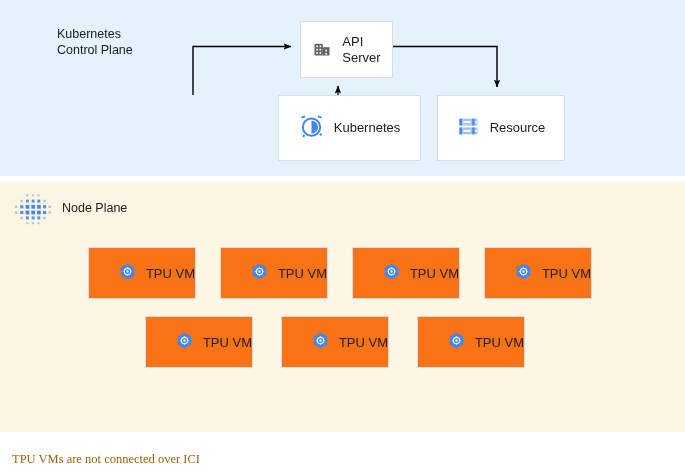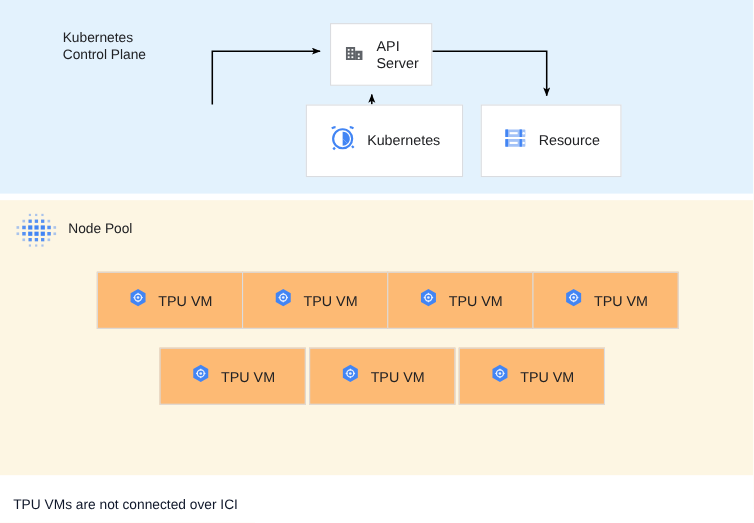--- a/index.html
+++ b/index.html
@@ -94,29 +94,29 @@
   }
 
   
   #api-server-card   { left: 300px; top: 21px;  width: 93px;  height: 57px; }
   #resource-controllers-card { left: 122px; top: 95px; width: 143px; height: 66px; }
   #scheduler-card    { left: 278px; top: 95px; width: 143px; height: 66px; }
   #storage-card      { left: 437px; top: 95px; width: 128px; height: 66px; }
 
   
   .tpu-card {
-    width: 133px;
+    width: 108px;
     height: 52px;
     box-sizing: border-box;
-    background: #fdba74;
+    background: #f97316;
     border: 1px solid #dadce0;
     position: absolute;
     display: flex;
     align-items: center;
-    justify-content: center;
+    justify-content: flex-end;
   }
   .tpu-inner {
     display: flex;
     align-items: center;
     gap: 9px;
   }
   .tpu-label {
     font-size: 13px;
     color: #202124;
   }
@@ -130,21 +130,22 @@
     height: 176px;
     pointer-events: none;
   }
 
   
   #caption {
     position: absolute;
     left: 12px;
     top: 452px;
     font-size: 12.5px;
-    color: #0f172a;
+    color: #a16207;
+    font-family: Liberation Serif, serif;
   }
 </style>
 </head>
 <body>
 
 <div id="canvas">
 
   <div class="panel" id="control-plane-panel"></div>
 
   <div class="panel-title" id="control-plane-title">Kubernetes
@@ -261,21 +262,21 @@
         <rect x="25.3" y="25.4" width="3.0" height="3.0" opacity="0.9"></rect>
         <rect x="31.2" y="25.8" width="2.4" height="2.4" opacity="0.45"></rect>
 
         <rect x="14.2" y="31.2" width="2.0" height="2.0" opacity="0.45"></rect>
         <rect x="19.9" y="31.2" width="2.0" height="2.0" opacity="0.45"></rect>
         <rect x="25.6" y="31.2" width="2.0" height="2.0" opacity="0.45"></rect>
       </g>
     </svg>
   </span>
 
-  <div class="panel-title" id="node-pool-title">Node Pool</div>
+  <div class="panel-title" id="node-pool-title">Node Plane</div>
 
   <div class="tpu-card" style="left:88px;  top:247px;">
     <div class="tpu-inner">
       <span class="card-icon">
         <svg width="19" height="19" viewBox="0 0 24 24">
           <path d="M12 2.1 20.6 7v10L12 21.9 3.4 17V7L12 2.1z" fill="#4285f4"></path>
           <circle cx="12" cy="12" r="4.0" fill="none" stroke="#e8f0fe" stroke-width="1.5"></circle>
           <circle cx="12" cy="12" r="1.5" fill="#e8f0fe"></circle>
           <g fill="#e8f0fe">
             <rect x="11.3" y="6.6" width="1.4" height="2.1"></rect>

